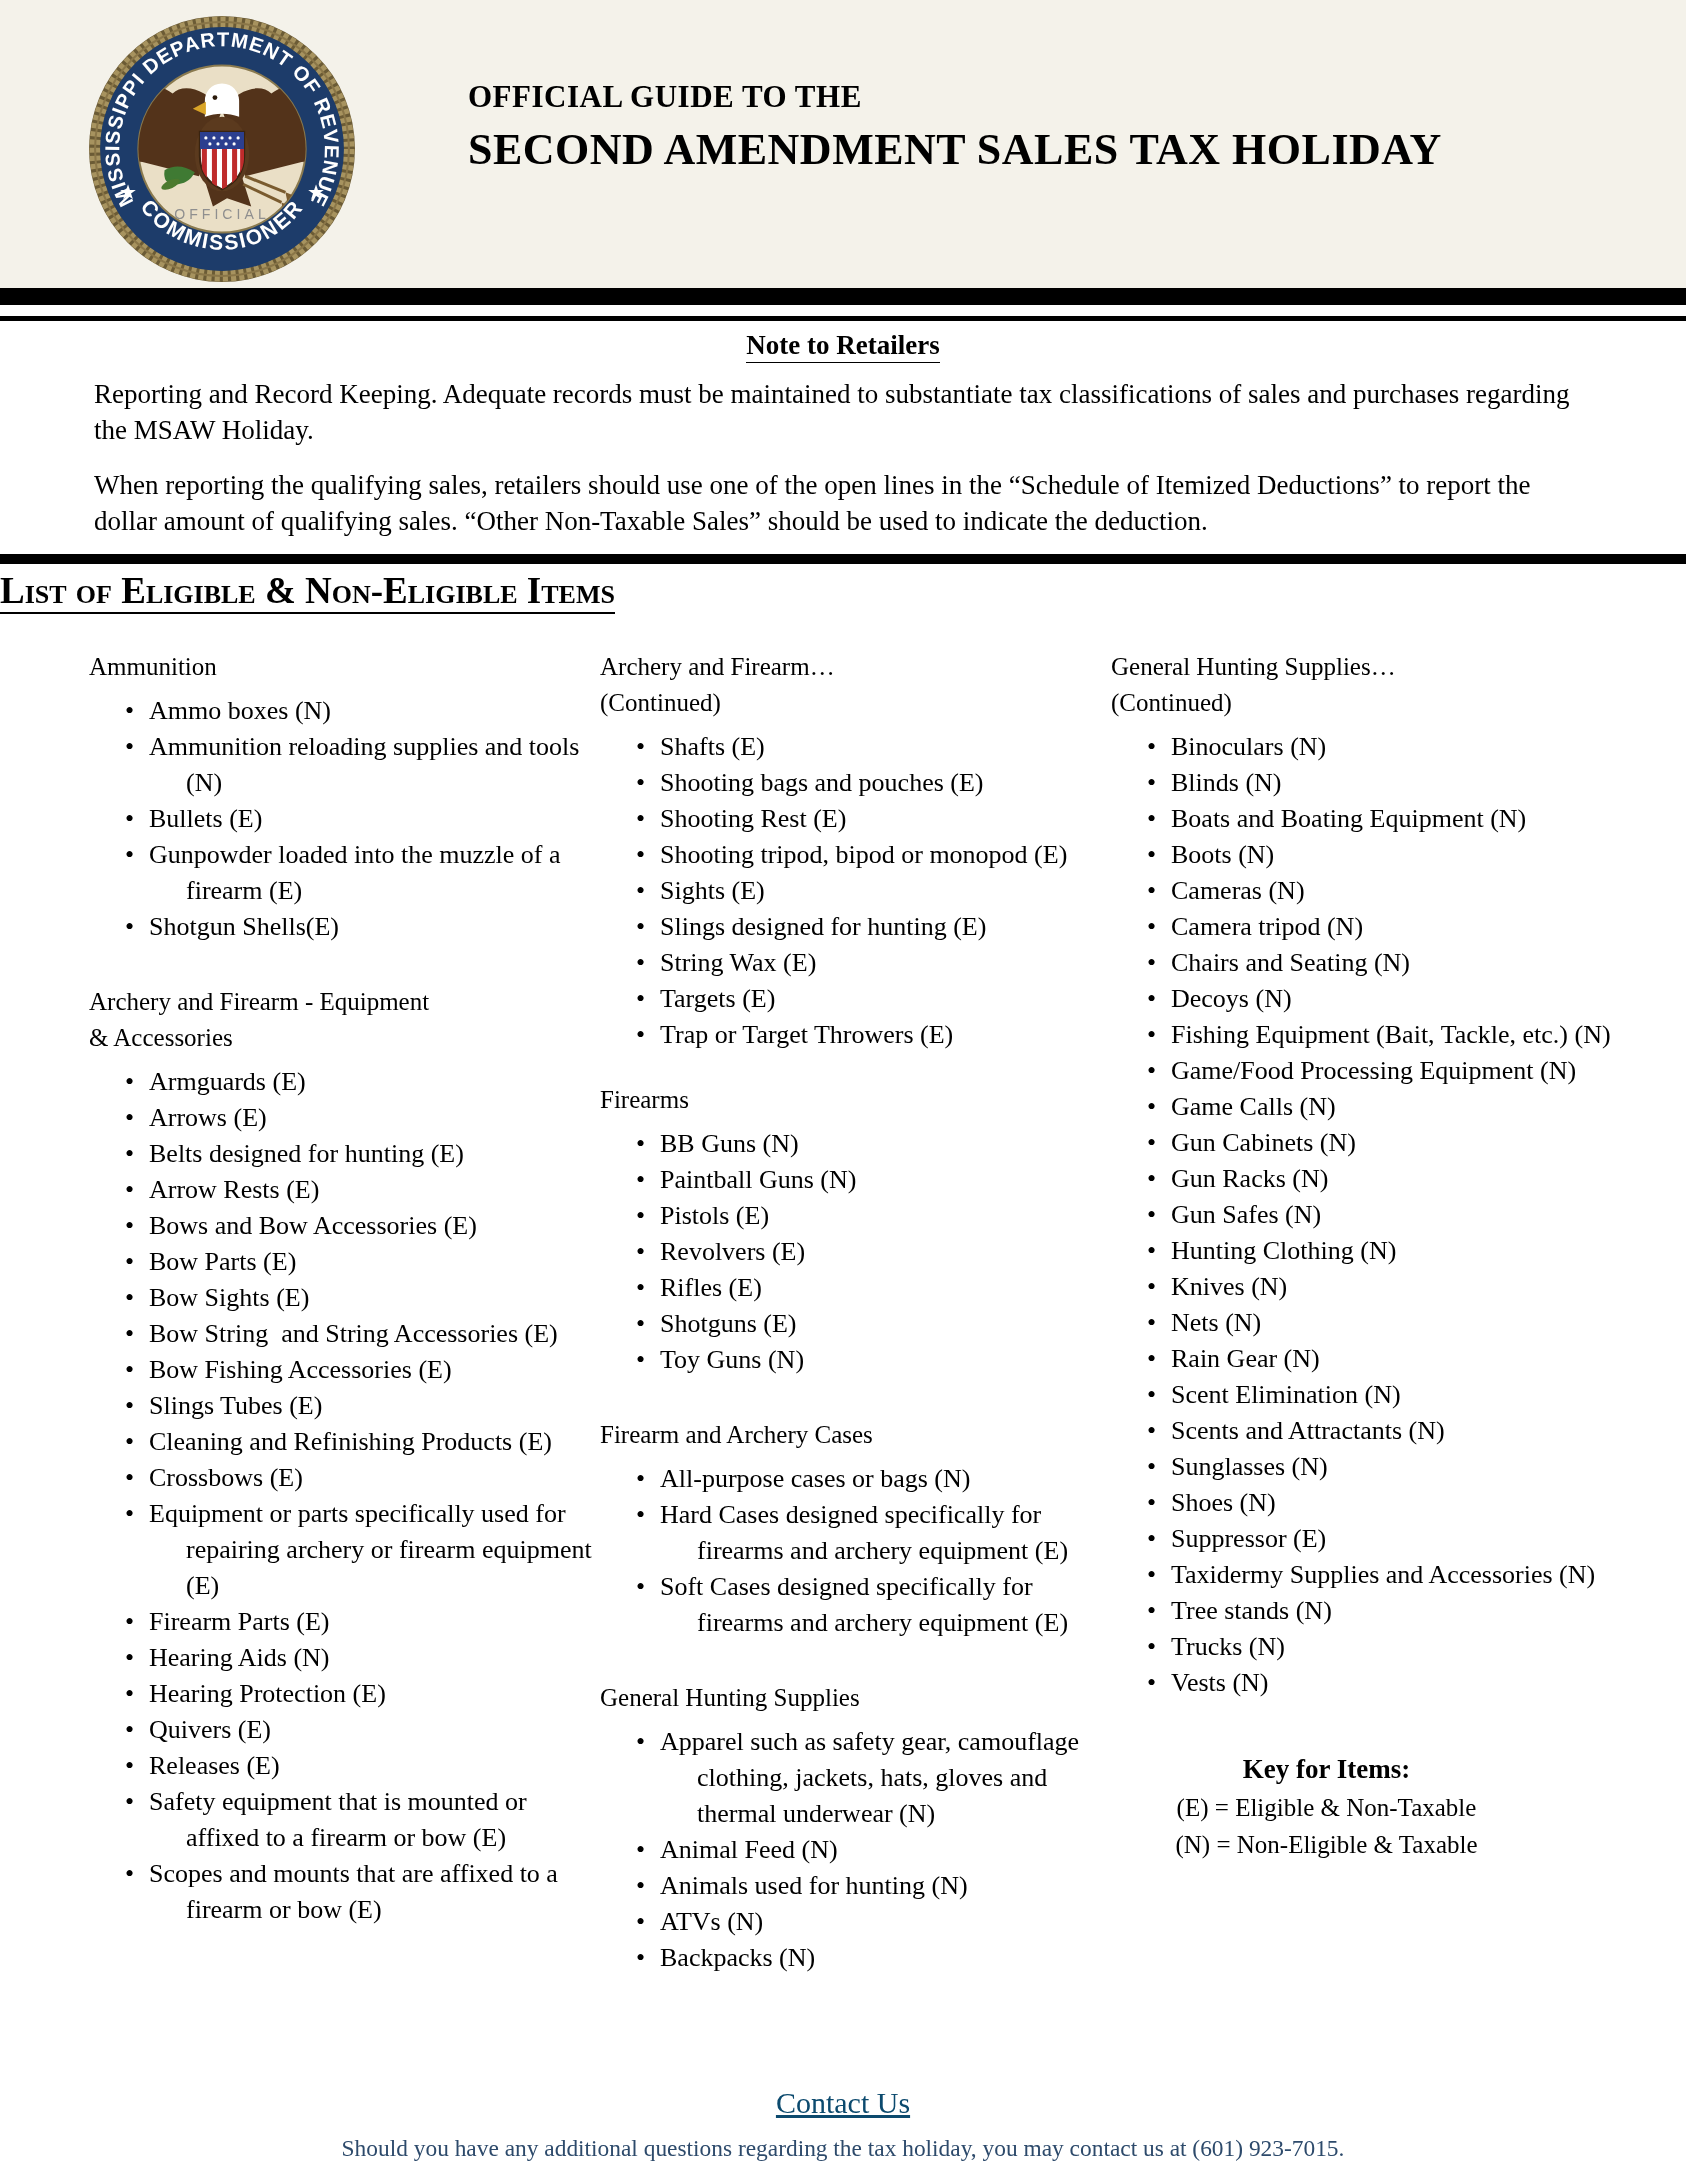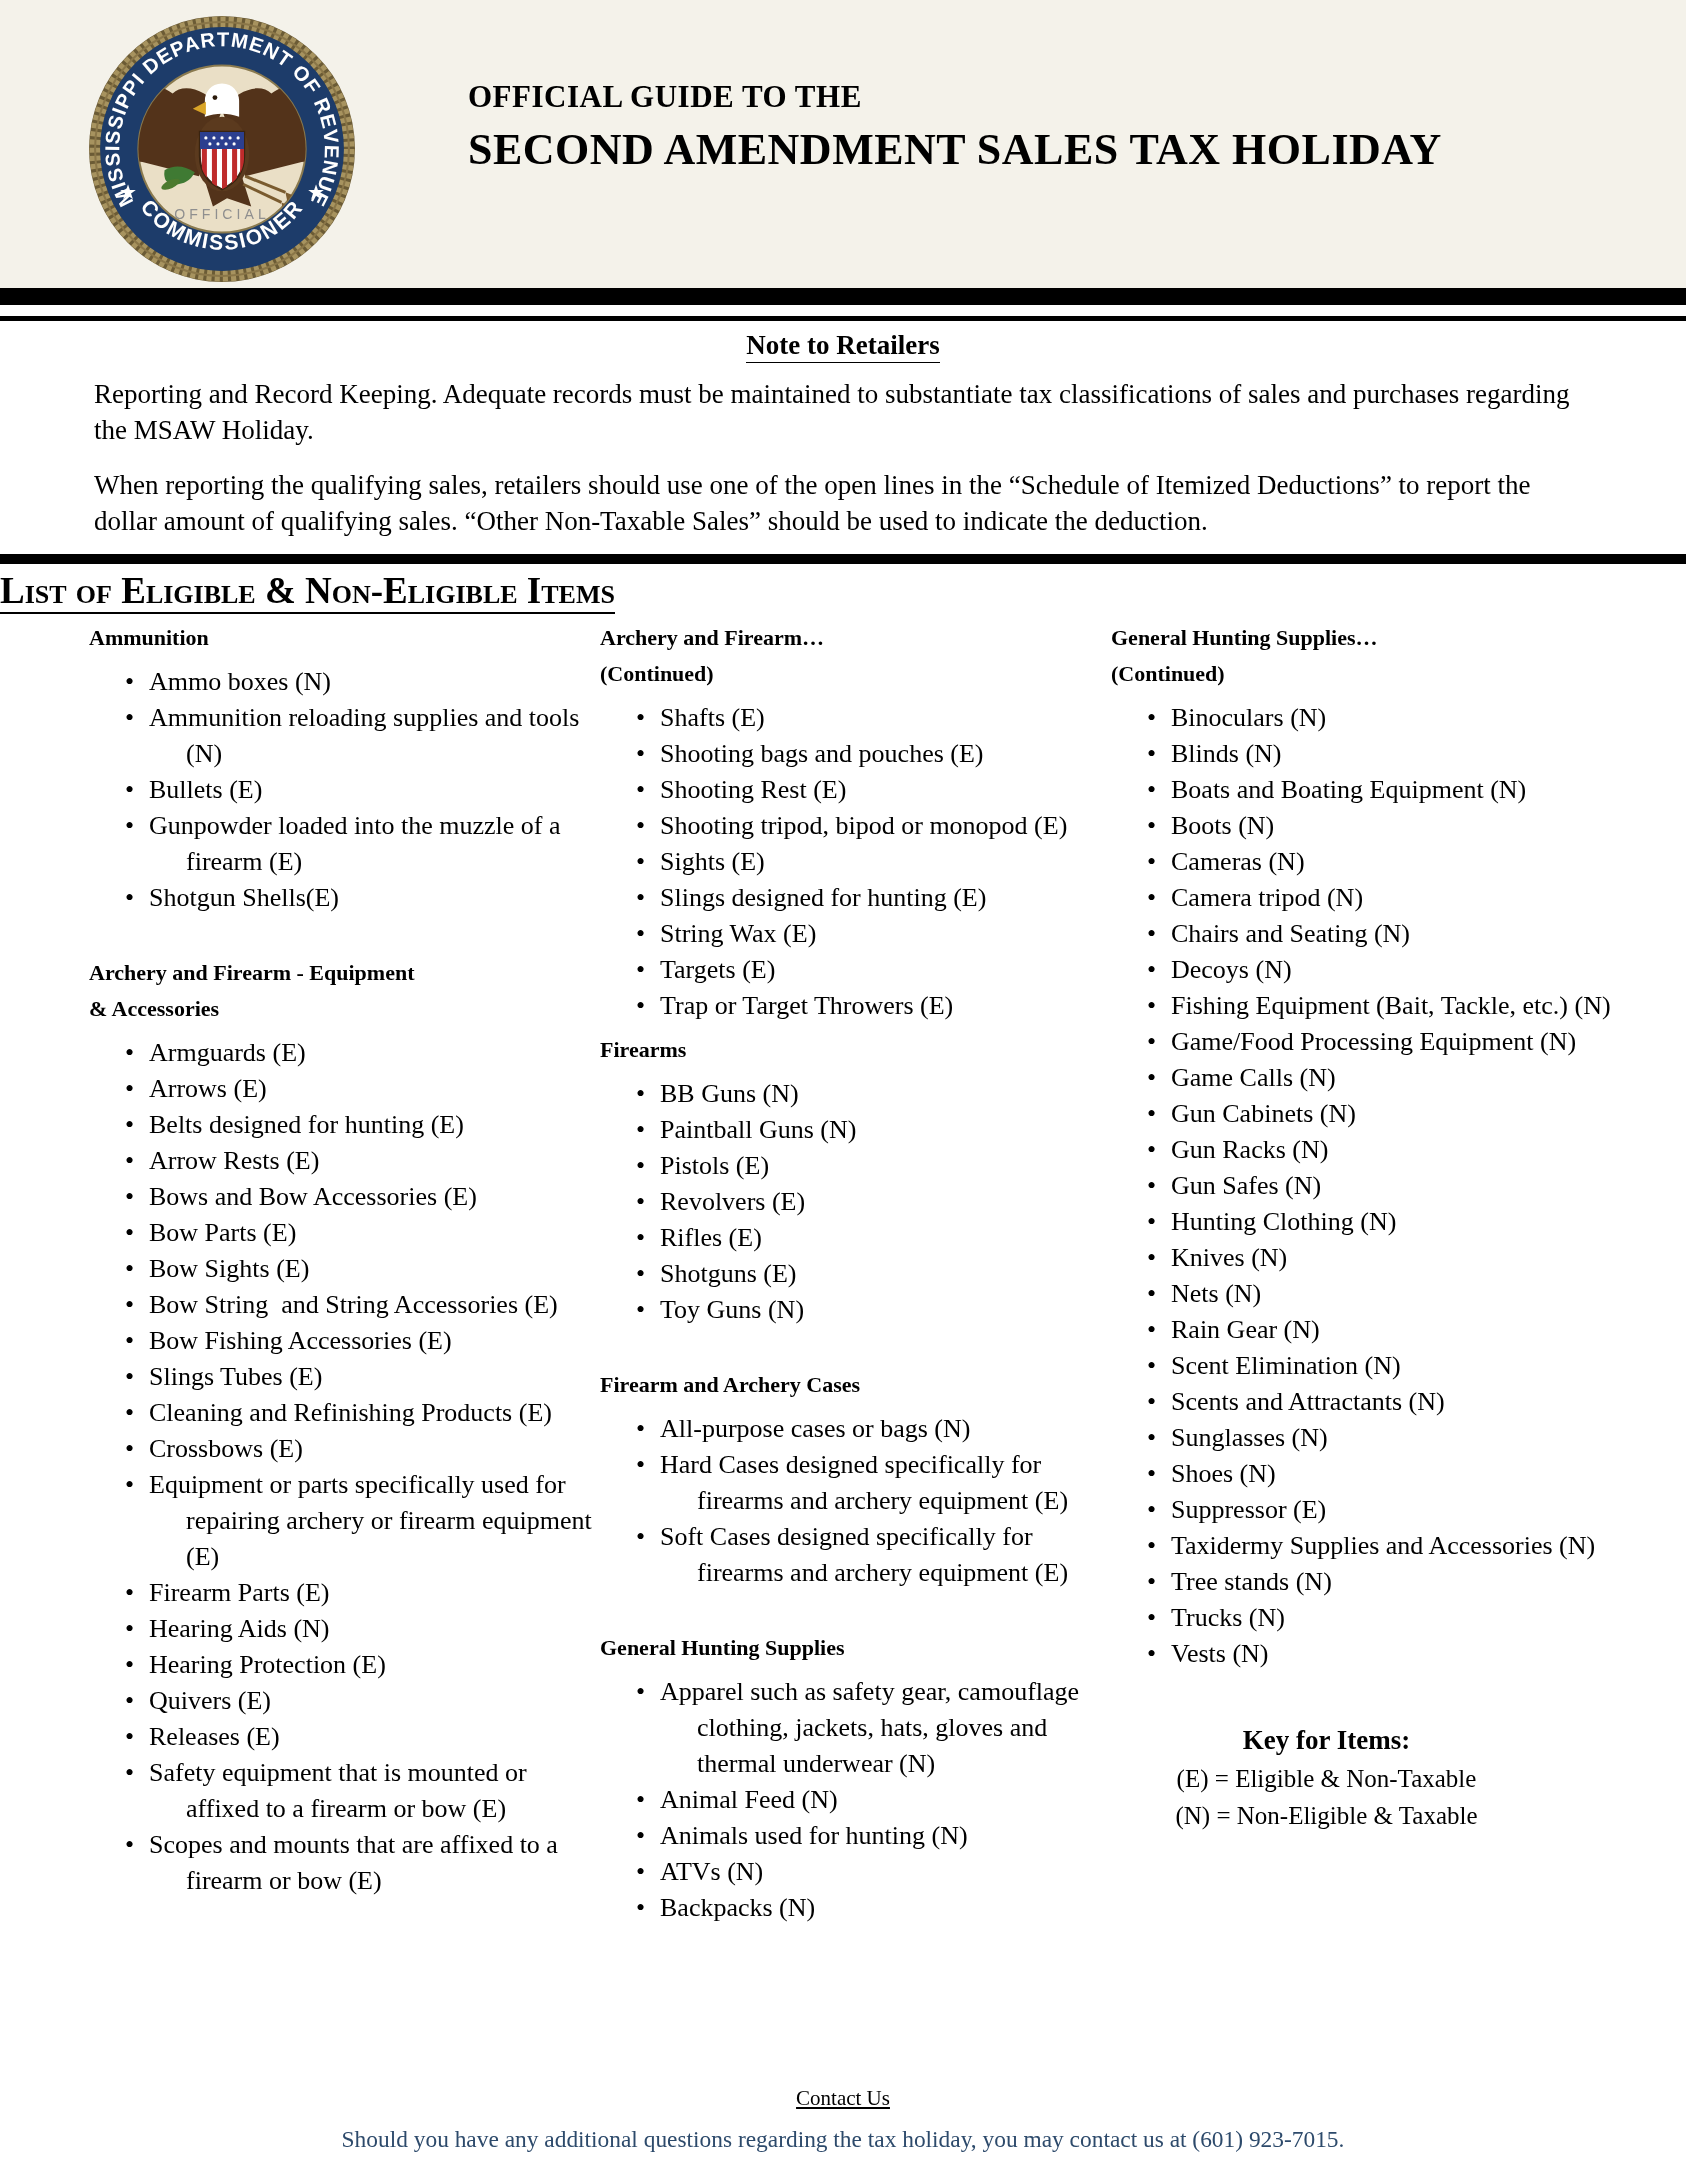--- a/index.html
+++ b/index.html
@@ -25,33 +25,33 @@
   .note h2 span{border-bottom:1.9px solid #000;padding-bottom:1.9px;}
   .note p{margin:15px 89px 0 94px;font-size:27px;line-height:36px;}
   .note p + p{margin-top:19px;}
 
   
   .list-title{margin:5.6px 0 7.5px 0;font-size:37px;font-weight:bold;
               font-variant:small-caps;}
   .list-title span{border-bottom:2.8px solid #000;padding-bottom:0.9px;}
   .columns{display:grid;grid-template-columns:511px 511px 543px;margin-left:89px;margin-top:5.6px;}
   .group.gap{margin-top:39px;}
-  .group-heading{font-size:22px;font-weight:bold;line-height:36px;margin-bottom:1.9px;max-width:487px;}
+  .group-heading{font-size:25px;font-weight:normal;line-height:36px;margin-bottom:1.9px;max-width:487px;margin-top:29px;}
   ul{margin:8px;padding:0;list-style:none;}
   li{position:relative;padding-left:89px;text-indent:-37px;font-size:26px;line-height:36px;
      max-width:468px;white-space:pre-wrap;}
   li::before{content:"\2022";position:absolute;left:28px;top:0;text-indent:0;}
   .col:nth-child(3) li{max-width:431px;}
   .key-block{width:431px;margin-top:49px;text-align:center;}
   .key-heading{font-size:27px;font-weight:bold;line-height:39px;}
   .key-line{font-size:25px;line-height:37px;}
 
   
   .footer{position:absolute;left:0;top:2086px;width:100%;text-align:center;color:#2d4a6b;}
-  .footer a{color:#000000;text-decoration:underline;font-size:21px;cursor:pointer;}
+  .footer a{color:#0c4a6e;text-decoration:underline;font-size:30px;cursor:pointer;}
   .foot-text{margin-top:15px;font-size:23.4px;}
 
   
   .seal-ring-text{font-family:"Liberation Sans",sans-serif;font-weight:bold;fill:#fff;
                   font-size:20px;letter-spacing:1px;}
   .seal-bottom-text{font-family:"Liberation Sans",sans-serif;font-weight:bold;fill:#fff;
                   font-size:21px;letter-spacing:2px;}
   .seal-center-text{font-family:"Liberation Sans",sans-serif;fill:#8f8f8f;
                   font-size:14px;letter-spacing:4px;}
   .seal-star{font-size:20px;fill:#fff;}

